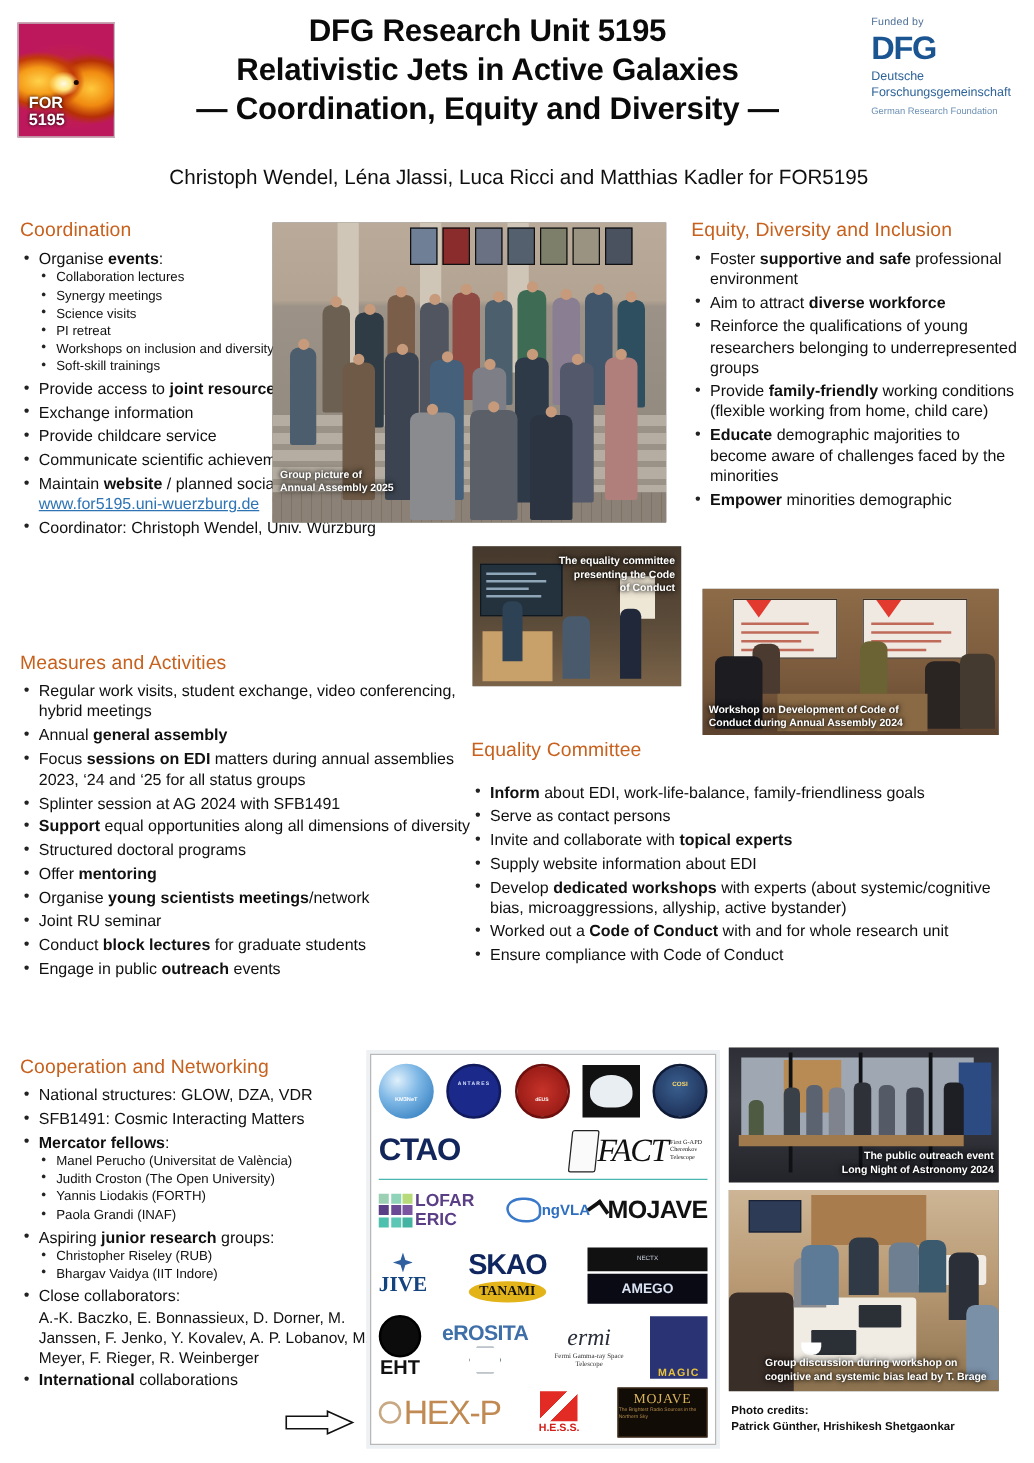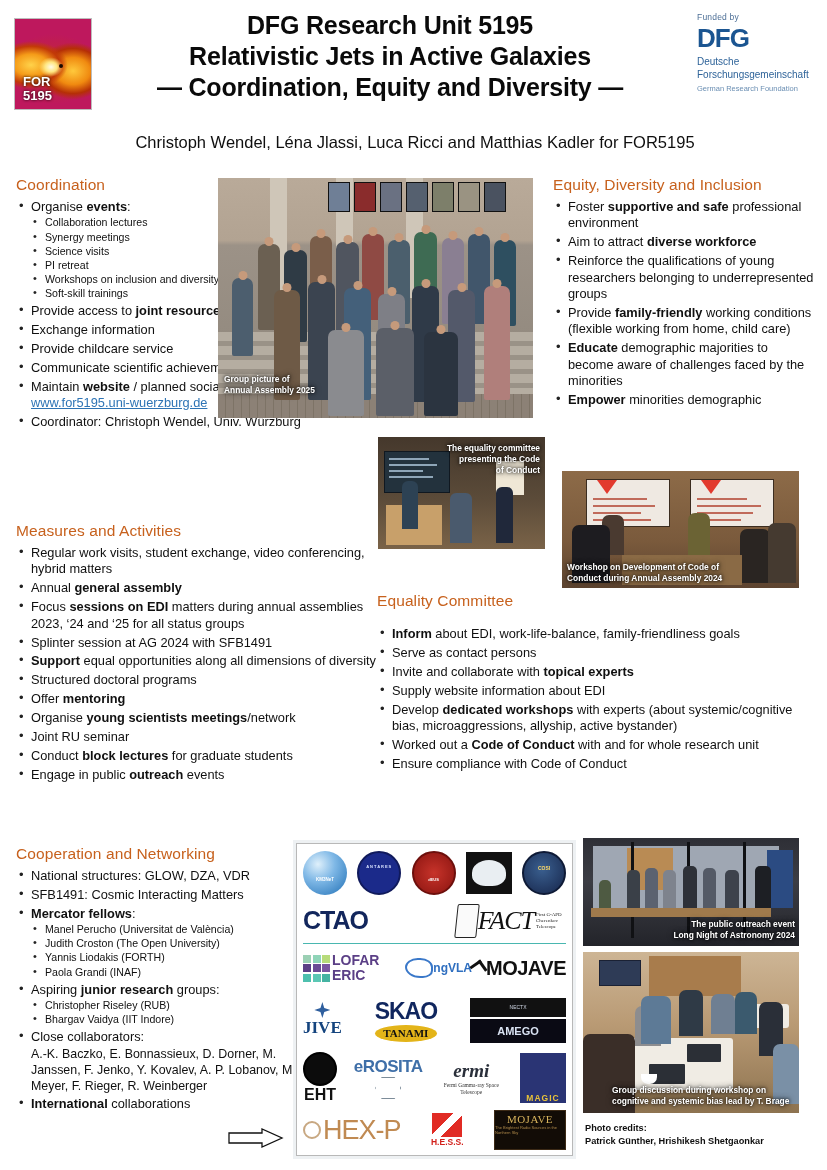--- a/index.html
+++ b/index.html
@@ -220,21 +220,21 @@
       <li><span>Provide childcare service</span></li>
       <li><span>Communicate scientific achievements</span></li>
       <li><span>Maintain <b>website</b> / planned social media presence</span><br><a class="weblink" href="#">www.for5195.uni-wuerzburg.de</a></li>
       <li><span>Coordinator: Christoph Wendel, Univ. Würzburg</span></li>
     </ul>
 </div>
 
 <div class="sec-measures">
   <div class="sec-head">Measures and Activities</div>
   <ul class="bl" id="measures-list">
-      <li><span>Regular work visits, student exchange, video conferencing, hybrid matters</span></li>
+      <li><span>Regular work visits, student exchange, video conferencing, hybrid meetings</span></li>
       <li><span>Annual <b>general assembly</b></span></li>
       <li><span>Focus <b>sessions on EDI</b> matters during annual assemblies 2023, ‘24 and ‘25 for all status groups</span></li>
       <li><span>Splinter session at AG 2024 with SFB1491</span></li>
       <li><span><b>Support</b> equal opportunities along all dimensions of diversity</span></li>
       <li><span>Structured doctoral programs</span></li>
       <li><span>Offer <b>mentoring</b></span></li>
       <li><span>Organise <b>young scientists meetings</b>/network</span></li>
       <li><span>Joint RU seminar</span></li>
       <li><span>Conduct <b>block lectures</b> for graduate students</span></li>
       <li><span>Engage in public <b>outreach</b> events</span></li>
@@ -502,21 +502,21 @@
   <div class="logo-row" style="height:60px;">
     <div style="display:flex;flex-direction:column;align-items:center;">
       <div style="width:34px;height:34px;border-radius:50%;background:#0c0c0c;border:2px solid #000;"></div>
       <div style="font-size:16px;font-weight:800;color:#111;">EHT</div>
     </div>
     <div style="display:flex;flex-direction:column;align-items:center;">
       <div style="font-size:17px;font-weight:700;color:#3f6fa8;letter-spacing:-0.5px;">eROSITA</div>
       <div style="width:26px;height:22px;border:1.5px solid #7d8c99;clip-path:polygon(25% 0,75% 0,100% 50%,75% 100%,25% 100%,0 50%);"></div>
     </div>
     <div style="display:flex;flex-direction:column;align-items:center;width:64px;">
-      <div style="font-family:'Liberation Serif',serif;font-size:19px;font-style:italic;color:#2a2f3a;font-weight:bold;">ermi</div>
+      <div style="font-family:'Liberation Serif',serif;font-size:19px;font-style:italic;color:#2a2f3a;">ermi</div>
       <div style="font-family:'Liberation Serif',serif;font-size:5.5px;line-height:7px;color:#333;text-align:center;">Fermi Gamma-ray Space Telescope</div>
     </div>
     <div style="width:46px;height:50px;background:#2a3474;display:flex;align-items:flex-end;justify-content:center;">
       <span style="font-size:8.5px;font-weight:700;color:#e8c23a;letter-spacing:1px;">MAGIC</span>
     </div>
   </div>
 
   <div class="logo-row" style="height:44px;">
     <div style="display:flex;align-items:center;">
       <div style="width:18px;height:18px;border-radius:50%;border:2px solid #c8a882;margin-right:2px;"></div>

